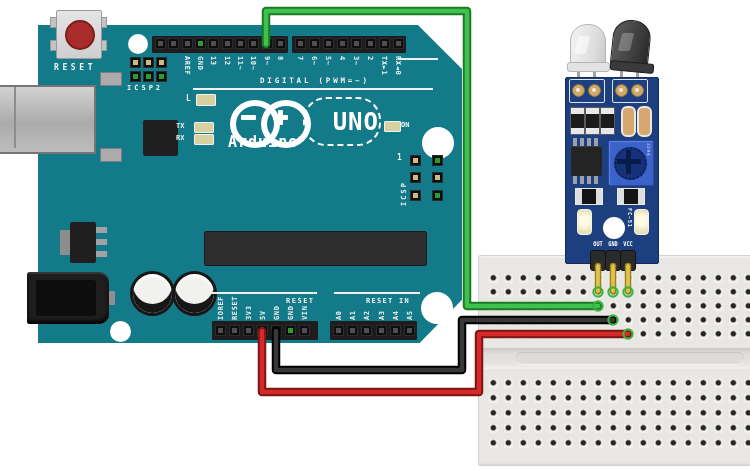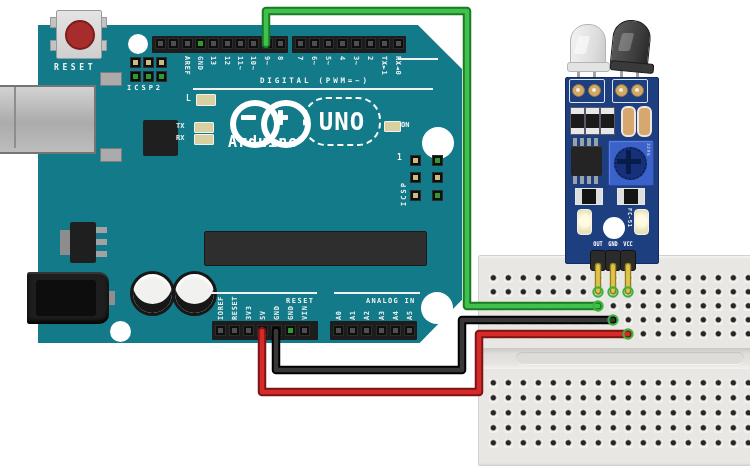--- a/index.html
+++ b/index.html
@@ -51,21 +51,21 @@
   #usb-ic{left:143px;top:120px;width:35px;height:36px;background:#1f1f1f;border-radius:2px;}
   #vreg{left:70px;top:222px;width:26px;height:41px;background:#1f1f1f;border-radius:2px;}
   #vreg-tab{left:60px;top:230px;width:10px;height:25px;background:#8d8d8d;}
   .vreg-leg{width:11px;height:6px;background:#a2a2a2;}
   .cap{width:39px;height:39px;border-radius:50%;background:#f1f1ef;border:3px solid #171717;
      box-shadow:inset 0 -9px 0 #171717, inset 0 3px 3px #fff;}
   
   .logo-ellipse{width:38px;height:36px;border-radius:50%;border:6px solid #fff;background:transparent;}
   .logo-bar{background:#fff;border-radius:1px;}
   #uno-capsule{left:303px;top:97px;width:74px;height:45px;border:2px dashed #fff;border-radius:23px;
-     display:flex;align-items:center;justify-content:center;}
+     display:flex;align-items:center;justify-content:flex-end;}
   #uno-text{color:#fff;font-size:24px;font-weight:bold;letter-spacing:1px;}
   #arduino-text{left:228px;top:133px;font-size:15px;letter-spacing:1px;color:#fff;font-weight:bold;}
   #arduino-tm{font-size:6px;vertical-align:super;}
   
   #ir-pcb{left:565px;top:77px;width:92px;height:185px;background:#1d3f7f;border:1px solid #142d5e;border-radius:2px;}
   .pad-box{border:1px solid #dfe3ea;border-radius:2px;}
   .pad{width:11px;height:11px;border-radius:50%;background:#d2a868;border:1px solid #8a7443;}
   .pad i{position:absolute;left:3px;top:3px;width:4px;height:4px;border-radius:50%;background:#f4efdf;display:block;}
   .smdv{width:13px;height:26px;border:1px solid #5a5a66;
      background:linear-gradient(180deg,#e8e8e8 0 6px,#1b1b1b 6px 20px,#e8e8e8 20px);}
@@ -322,21 +322,21 @@
   <div id="mcu" class="abs"></div>
   <div id="usb-ic" class="abs"></div>
 
   <div class="abs wline" style="left:193px;top:88px;width:240px;"></div>
   <div class="abs wline" style="left:398px;top:58px;width:40px;"></div>
   <div class="abs wline" style="left:204px;top:292px;width:113px;"></div>
   <div class="abs wline" style="left:334px;top:292px;width:86px;"></div>
 
   <div class="abs wlabel" style="left:260px;top:76px;font-size:7.5px;letter-spacing:2.8px;">DIGITAL (PWM=~)</div>
   <div class="abs wlabel" style="left:286px;top:297px;font-size:7px;letter-spacing:1.5px;">RESET</div>
-  <div class="abs wlabel" style="left:366px;top:297px;font-size:7px;letter-spacing:1.3px;">ANALOG IN</div>
+  <div class="abs wlabel" style="left:366px;top:297px;font-size:7px;letter-spacing:1.3px;">RESET IN</div>
 
   <div id="icsp2" class="abs">
       <div class="abs pin tan" style="left: 130px; top: 57px;">
         <i></i>
       </div>
       <div class="abs pin tan" style="left: 143px; top: 57px;">
         <i></i>
       </div>
       <div class="abs pin tan" style="left: 156px; top: 57px;">
         <i></i>

